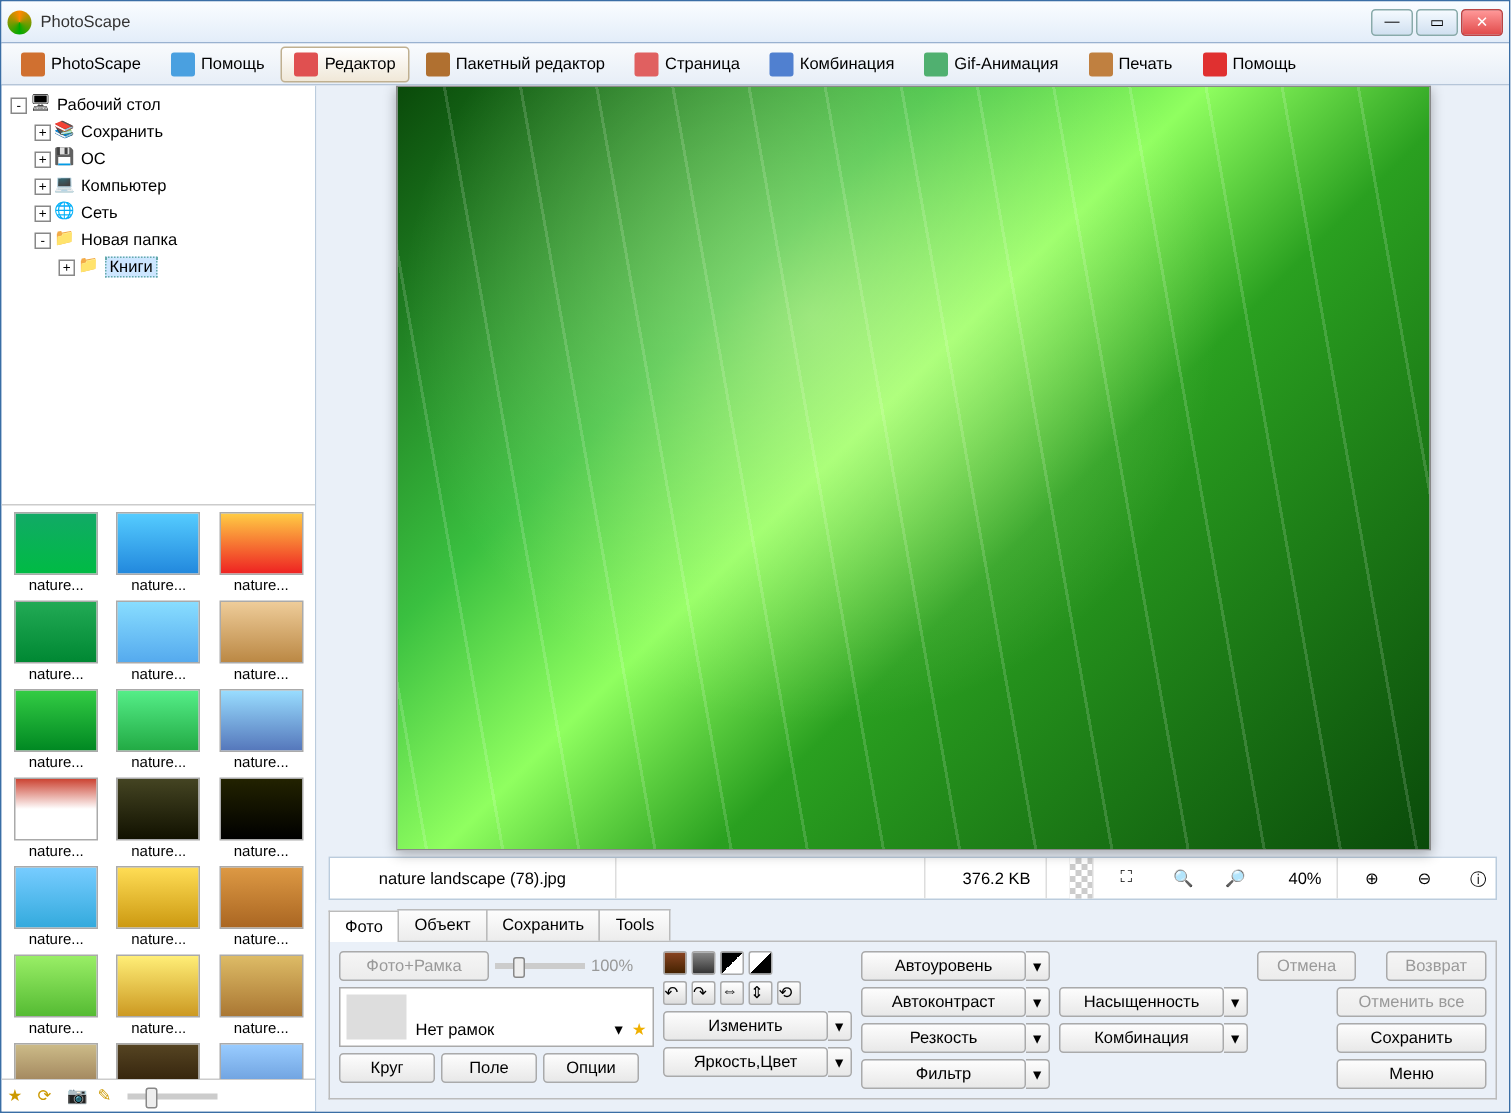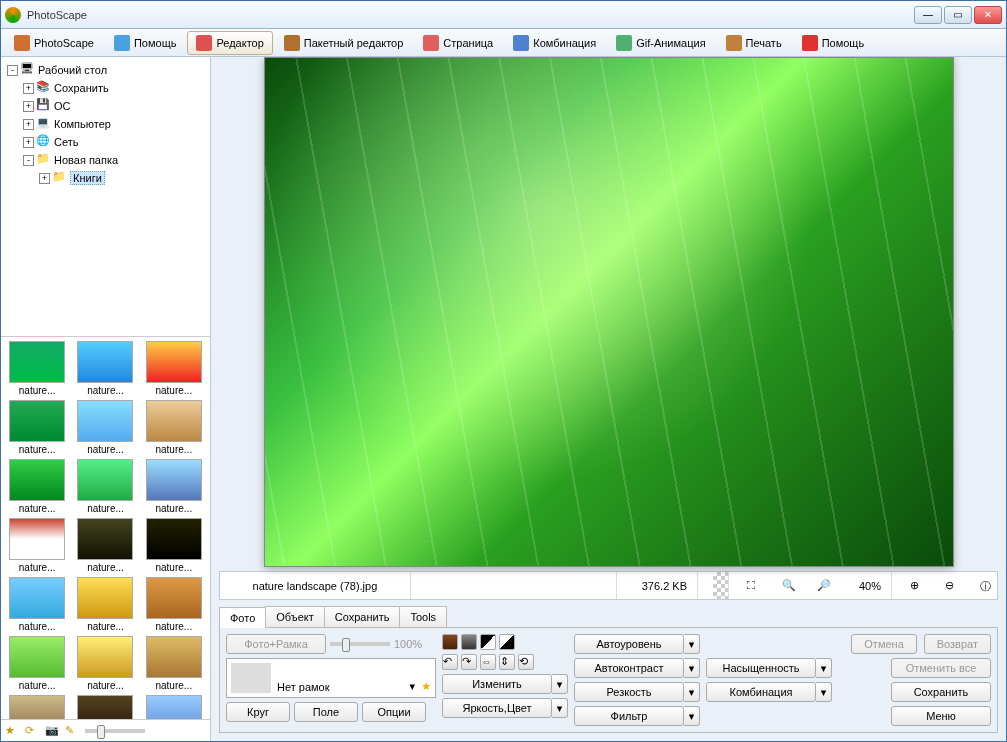--- a/index.html
+++ b/index.html
@@ -61,21 +61,21 @@
 .frame-thumb { width:40px;height:30px;background:#ddd; }
 .split-btn { display:flex; }
 .split-btn .btn { min-width:110px; }
 .split-btn .arrow { width:16px; border:1px solid #aaa; border-left:none; border-radius:0 3px 3px 0; background:linear-gradient(#fdfdfd,#e8e8e8); display:flex;align-items:center;justify-content:center; }
 .row { display:flex; gap:4px; }
 .icon-row { display:flex; gap:3px; }
 .small-icon { width:16px;height:16px;border:1px solid #aaa;border-radius:2px;background:linear-gradient(#fff,#ddd); }
 .slider { width:60px;height:4px;background:#ccc;position:relative; }
 .slider::after{content:"";position:absolute;left:20%;top:-4px;width:6px;height:12px;background:#eee;border:1px solid #888;border-radius:2px;}
 .right-btns { margin-left:auto; display:flex;flex-direction:column;gap:4px;align-items:flex-end; }
-.right-btns .row { gap:7px; }
+.right-btns .row { gap:20px; }
 </style>
 </head>
 <body>
 
 <div class="window">
   <div class="titlebar">
     <div class="app-icon"></div>
     <div class="title">PhotoScape</div>
     <div class="win-btns">
       <div class="win-btn">—</div>

